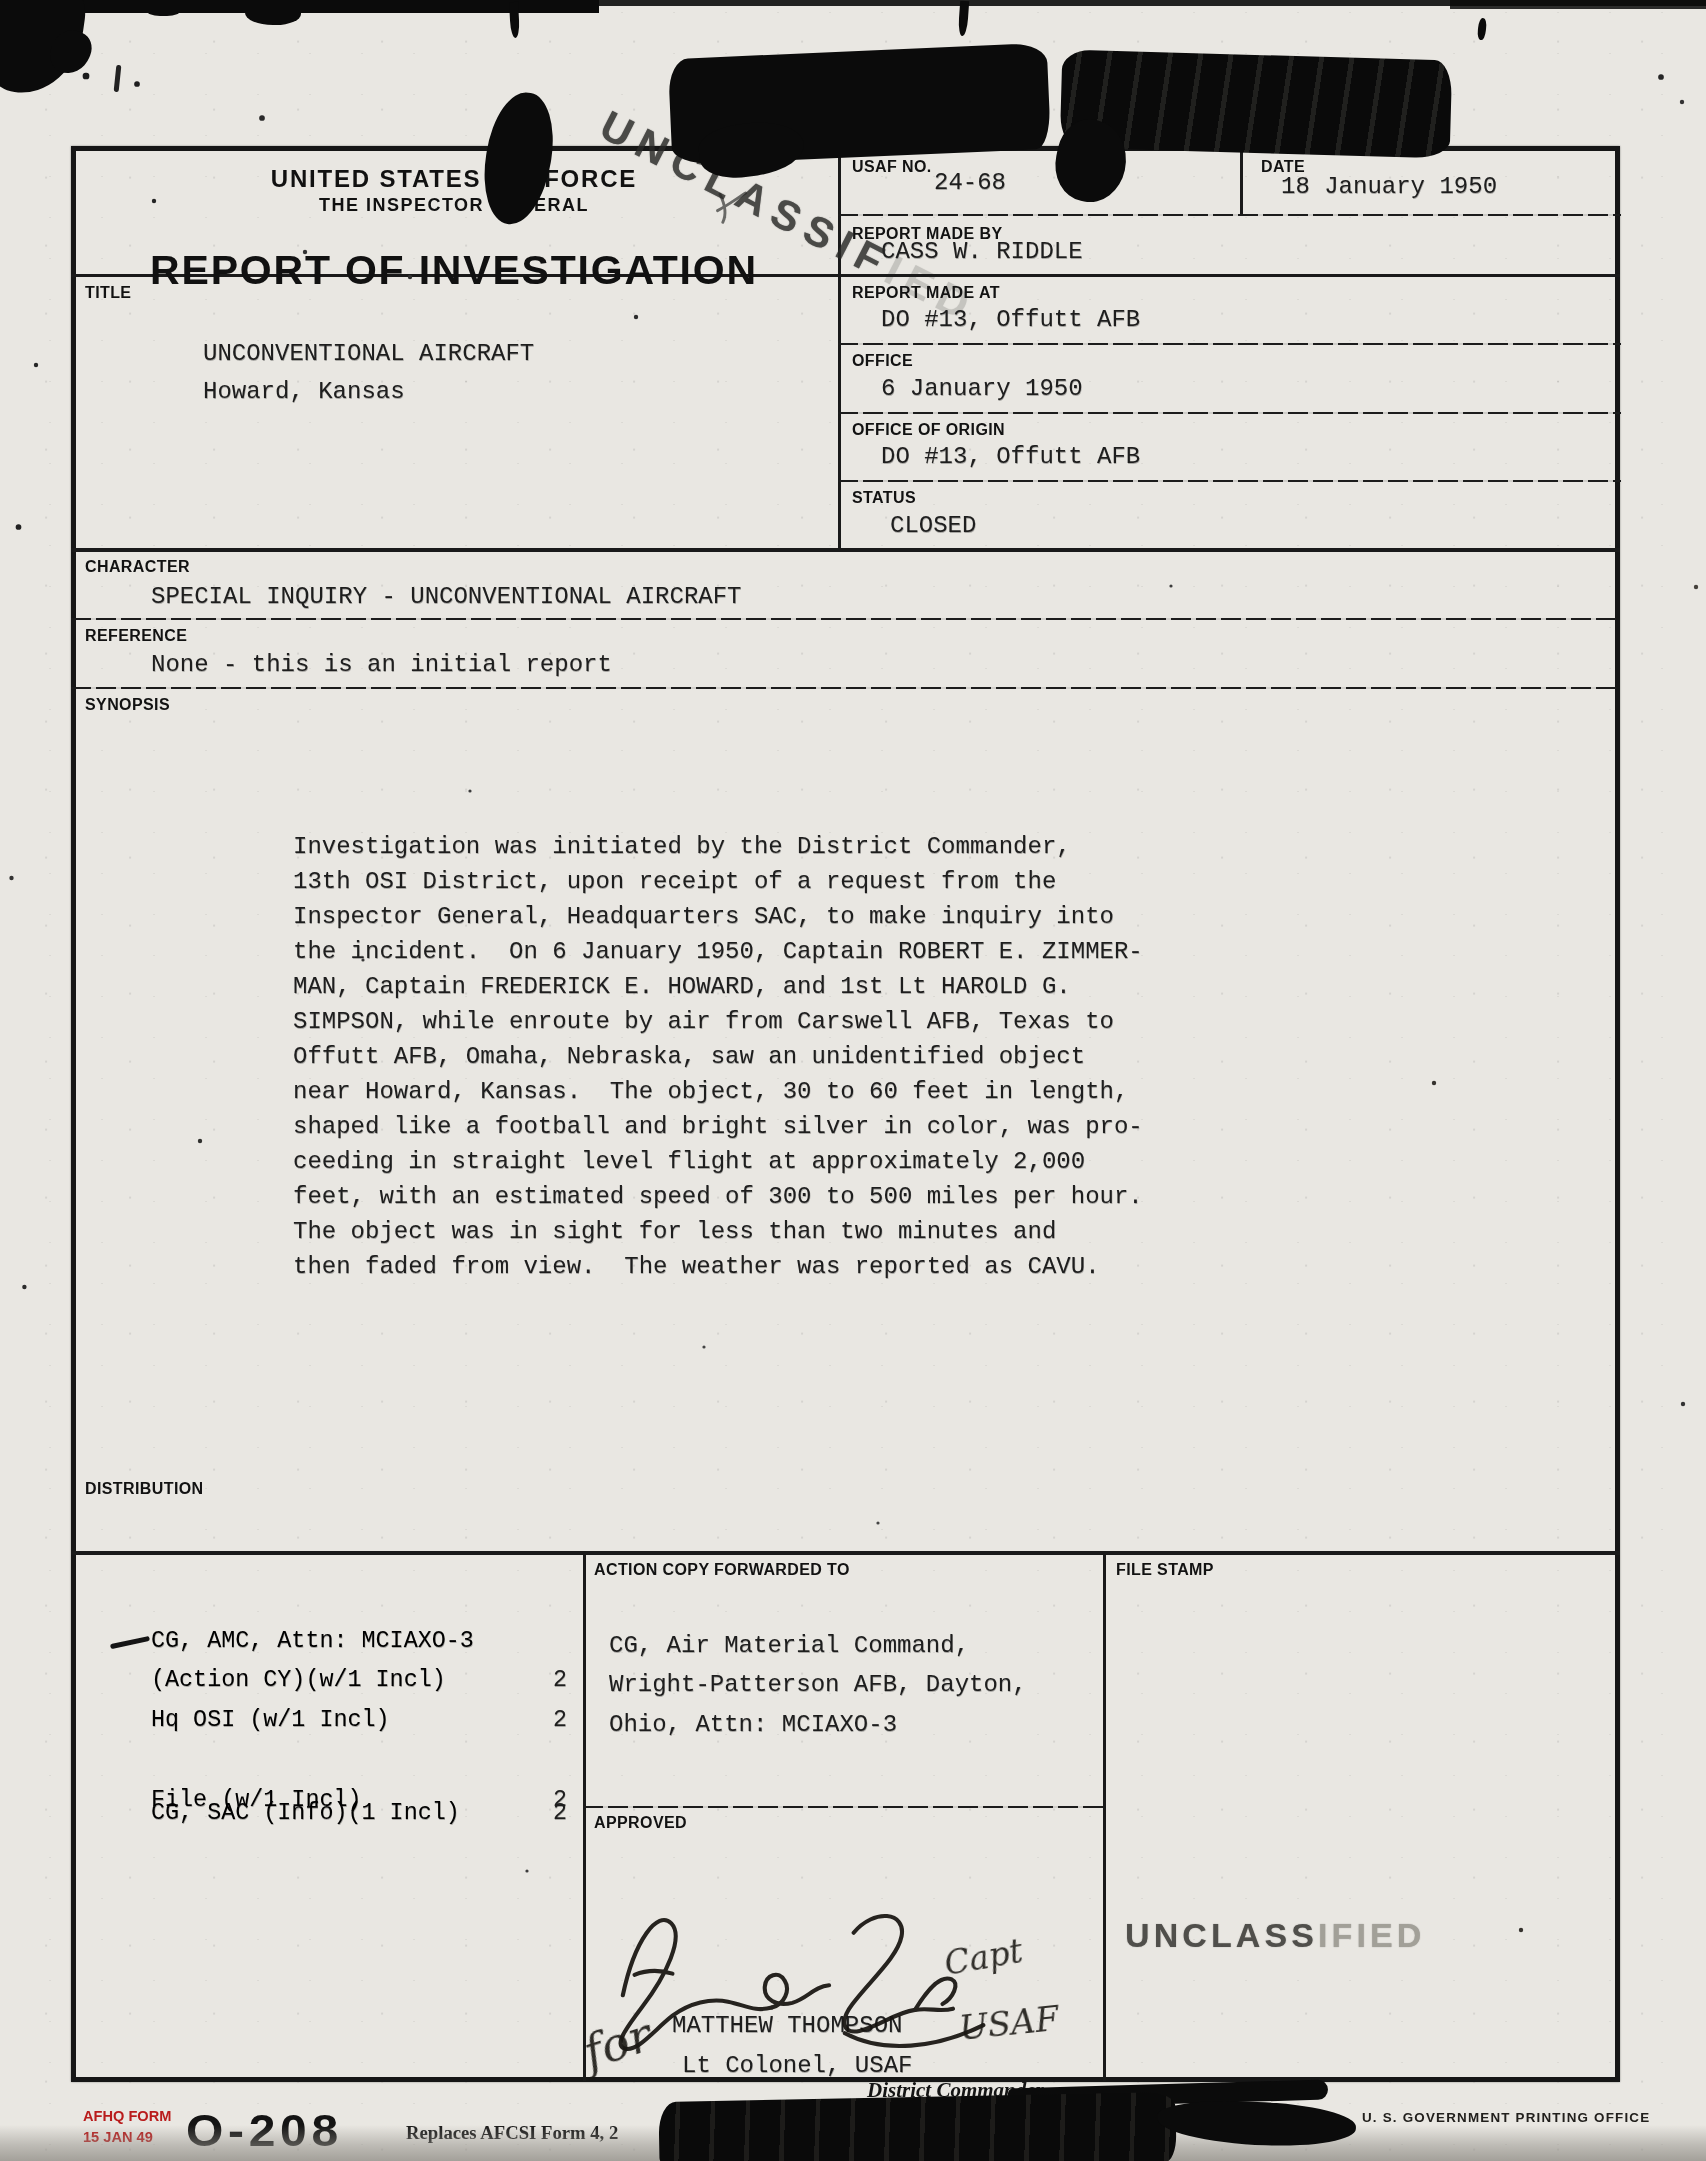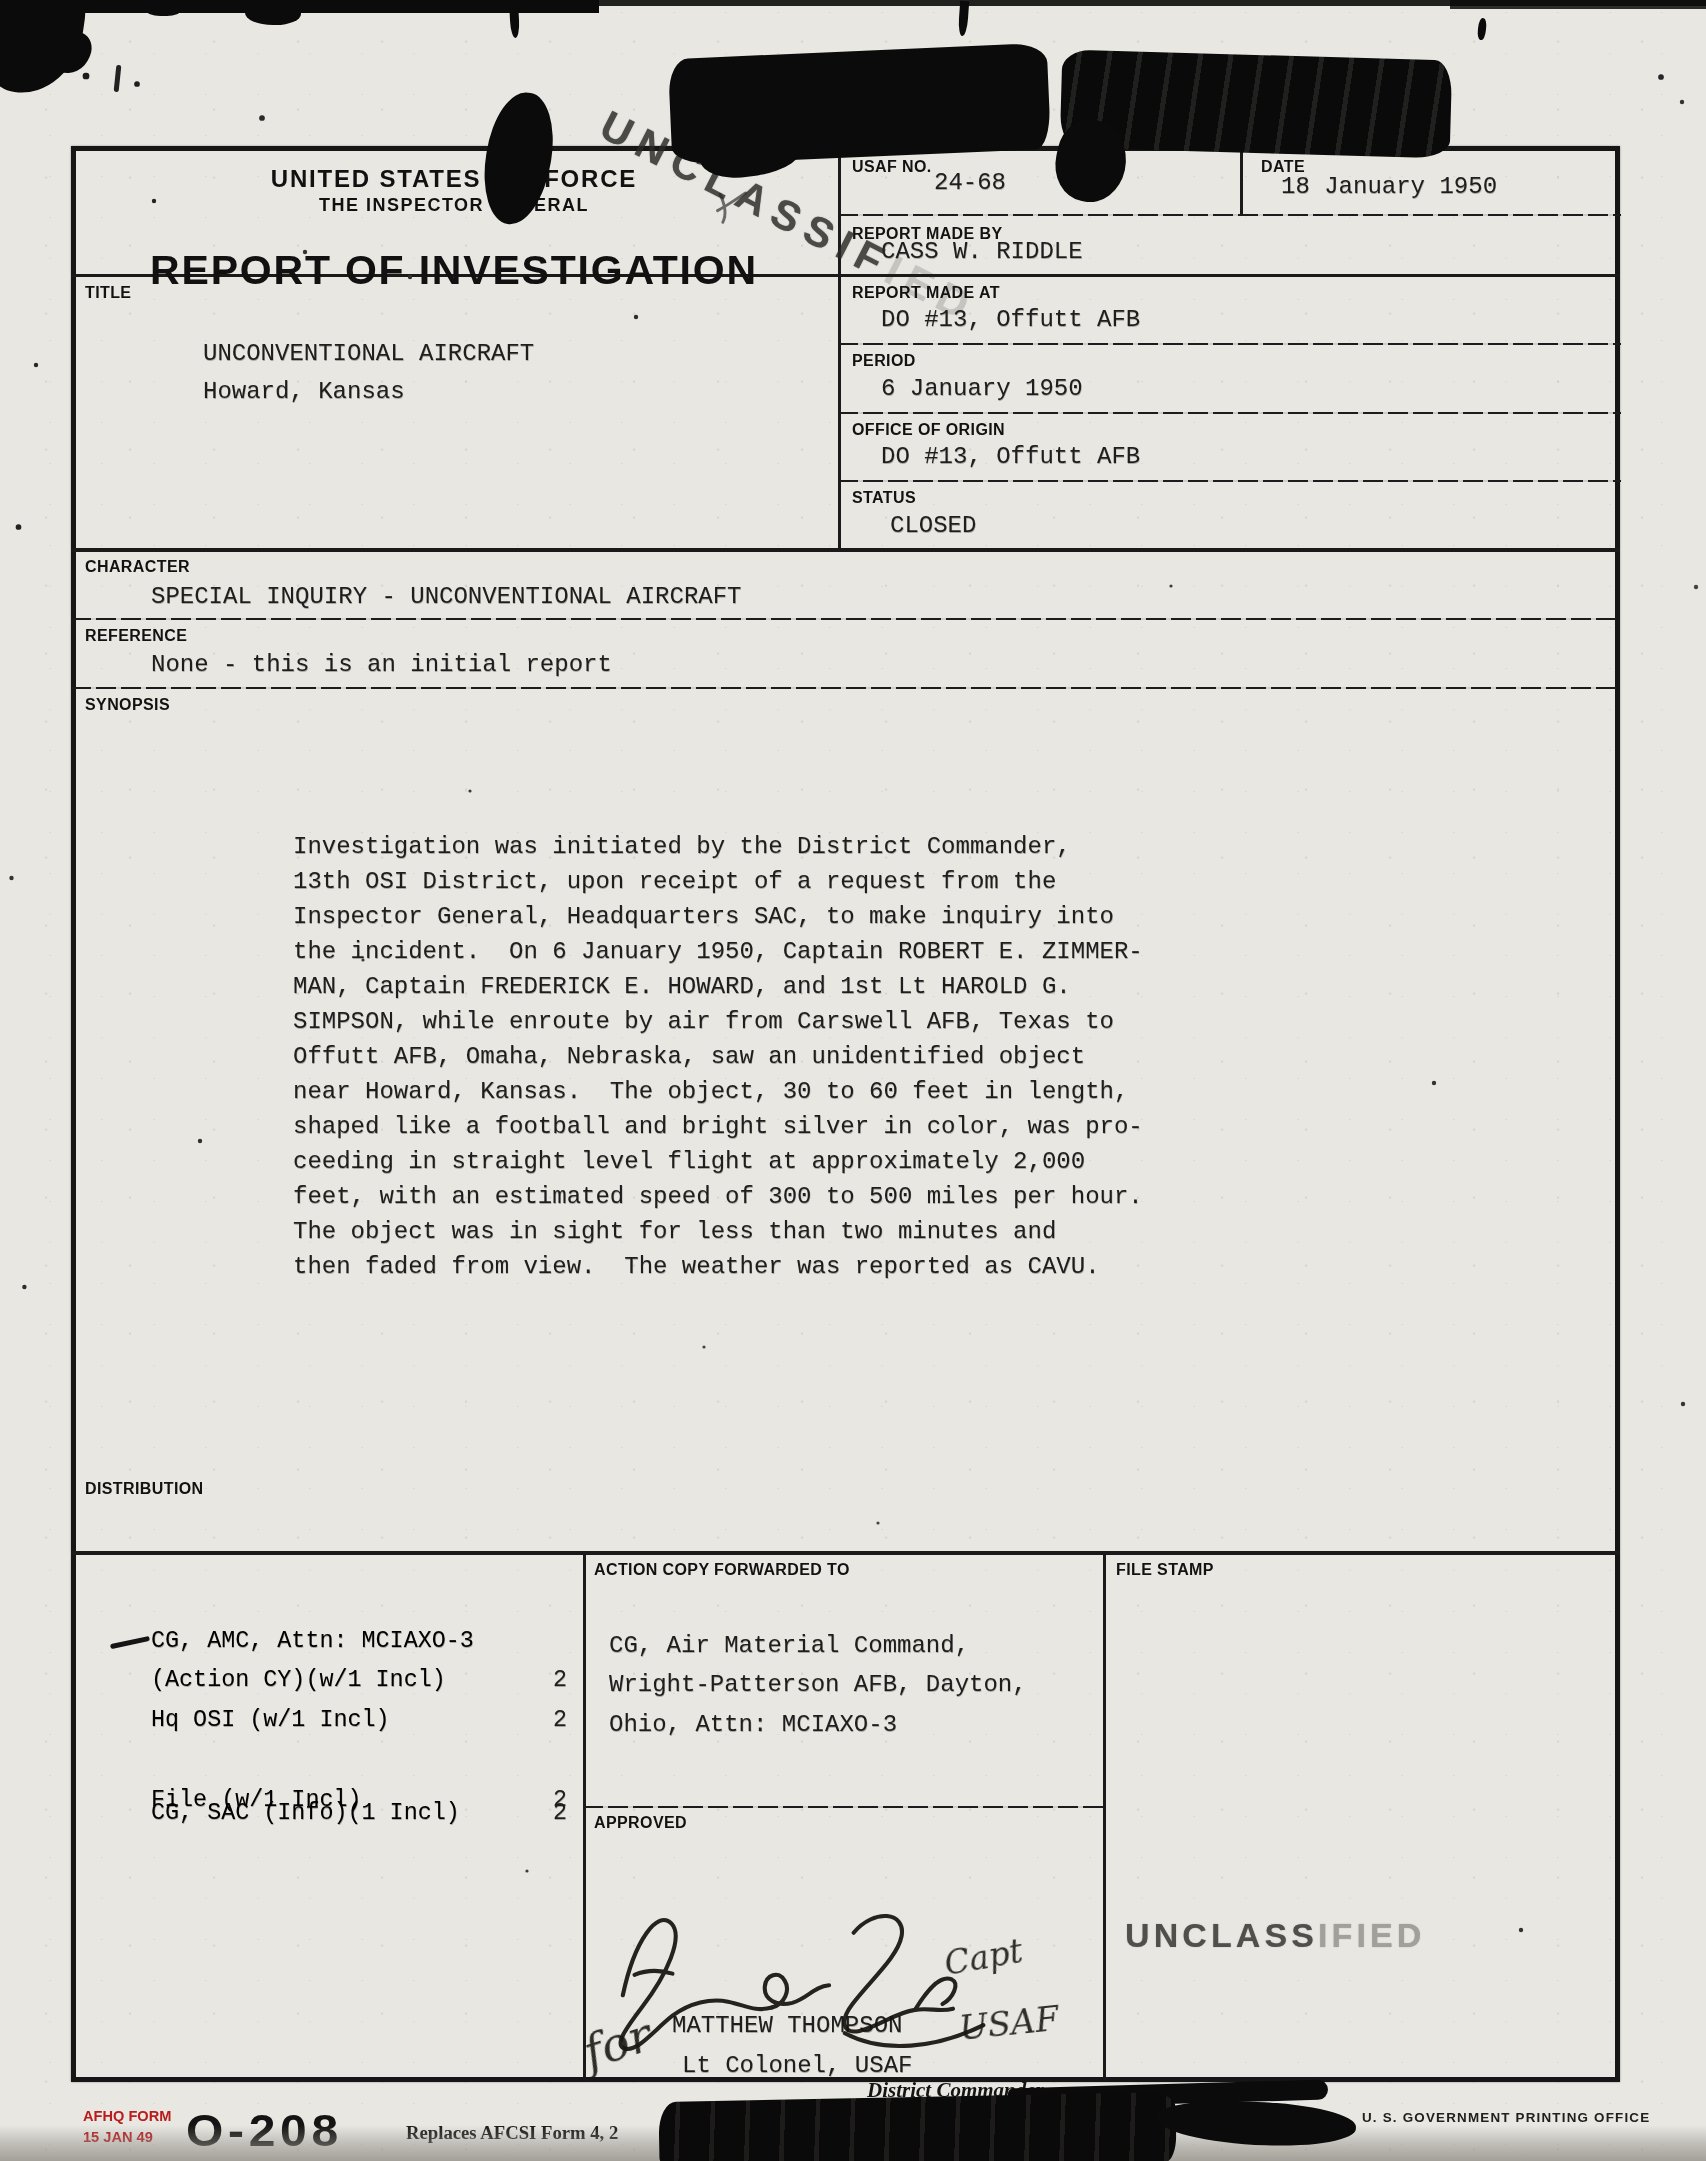--- a/index.html
+++ b/index.html
@@ -87,21 +87,21 @@
   <div class="abs hdr hdr4" style="top:247px;">REPORT OF INVESTIGATION</div>
 
   <div class="abs lbl" style="left:852px; top:159px;">USAF NO.</div>
   <div class="abs typed" style="left:934px; top:171px;">24-68</div>
   <div class="abs lbl" style="left:1261px; top:159px;">DATE</div>
   <div class="abs typed" style="left:1281px; top:175px;">18 January 1950</div>
   <div class="abs lbl" style="left:852px; top:226px;">REPORT MADE BY</div>
   <div class="abs typed" style="left:881px; top:240px;">CASS W. RIDDLE</div>
   <div class="abs lbl" style="left:852px; top:285px;">REPORT MADE AT</div>
   <div class="abs typed" style="left:881px; top:308px;">DO #13, Offutt AFB</div>
-  <div class="abs lbl" style="left:852px; top:353px;">PERIOD</div>
+  <div class="abs lbl" style="left:852px; top:353px;">OFFICE</div>
   <div class="abs typed" style="left:881px; top:377px;">6 January 1950</div>
   <div class="abs lbl" style="left:852px; top:422px;">OFFICE OF ORIGIN</div>
   <div class="abs typed" style="left:881px; top:445px;">DO #13, Offutt AFB</div>
   <div class="abs lbl" style="left:852px; top:490px;">STATUS</div>
   <div class="abs typed" style="left:890px; top:514px;">CLOSED</div>
 
   <div class="abs lbl" style="left:85px; top:285px;">TITLE</div>
   <div class="abs typed" style="left:203px; top:342px;">UNCONVENTIONAL AIRCRAFT</div>
   <div class="abs typed" style="left:203px; top:380px;">Howard, Kansas</div>
 

